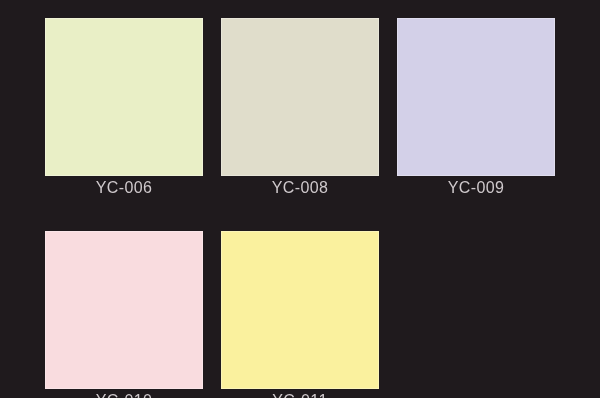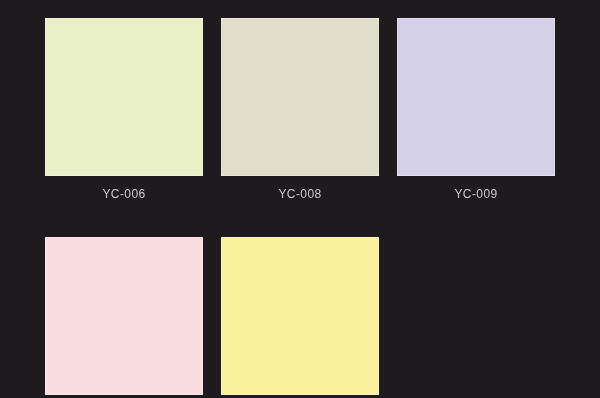--- a/index.html
+++ b/index.html
@@ -37,22 +37,22 @@
     align-items: center;
   }
   .swatch-chip {
     width: 158px;
     height: 158px;
     box-sizing: border-box;
     border: 1px solid rgba(255, 255, 255, 0.28);
     display: block;
   }
   .swatch-label {
-    margin-top: 11px;
-    font-size: 12px;
+    margin-top: 5px;
+    font-size: 16px;
     line-height: 14px;
     letter-spacing: 0.4px;
     text-align: center;
     white-space: nowrap;
     user-select: none;
   }
 </style>
 </head>
 <body style="background: rgb(31, 26, 29);">
 

